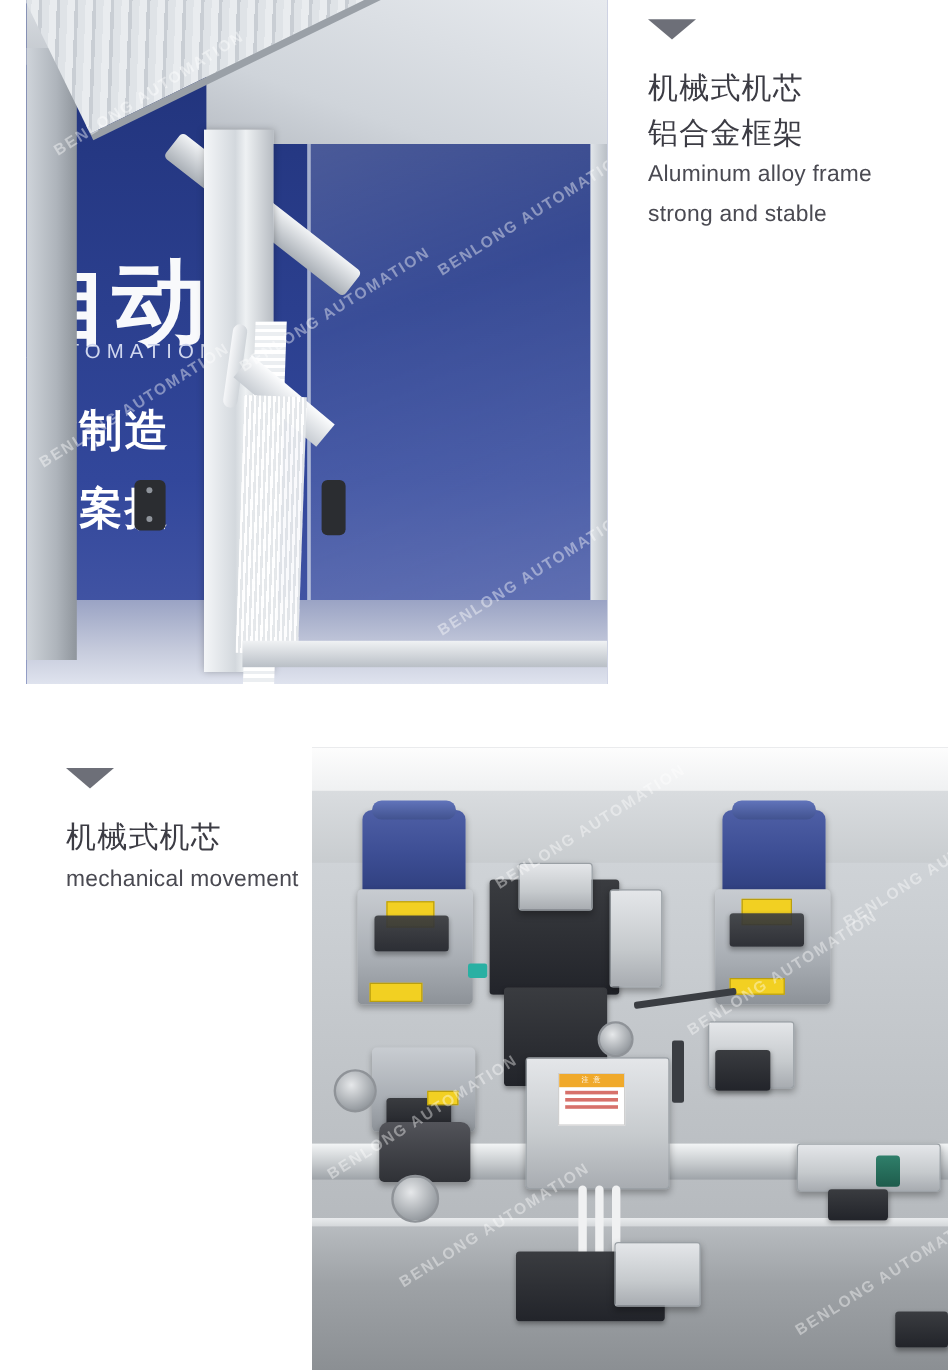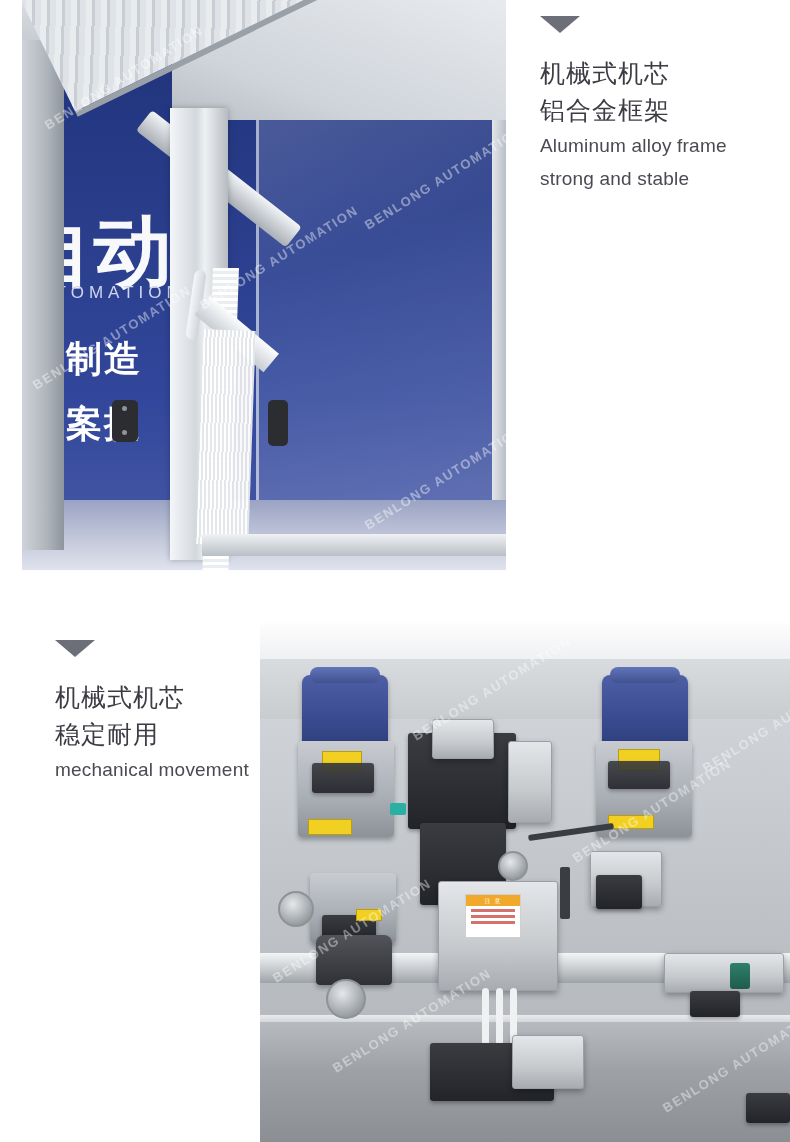--- a/index.html
+++ b/index.html
@@ -445,21 +445,20 @@
       <div class="cap-en">Aluminum alloy frame</div>
       <div class="cap-en" style="margin-top:0;">strong and stable</div>
     </div>
   </div>
 
   <div class="section">
 
     <div class="caption-block" style="left:55px; top:640px; width:220px;">
       <div class="arrow-down"></div>
       <div class="cap-cn">机械式机芯</div>
-      <div class="cap-cn">稳定耐用</div>
       <div class="cap-en">mechanical movement</div>
     </div>
 
     <div class="photo" id="photo-motor">
       <div class="pm-bg"></div>
       <div class="pm-top-white"></div>
       <div class="pm-hood"></div>
       <div class="pm-panel"></div>
       <div class="pm-rail"></div>
       <div class="pm-lowrail"></div>

